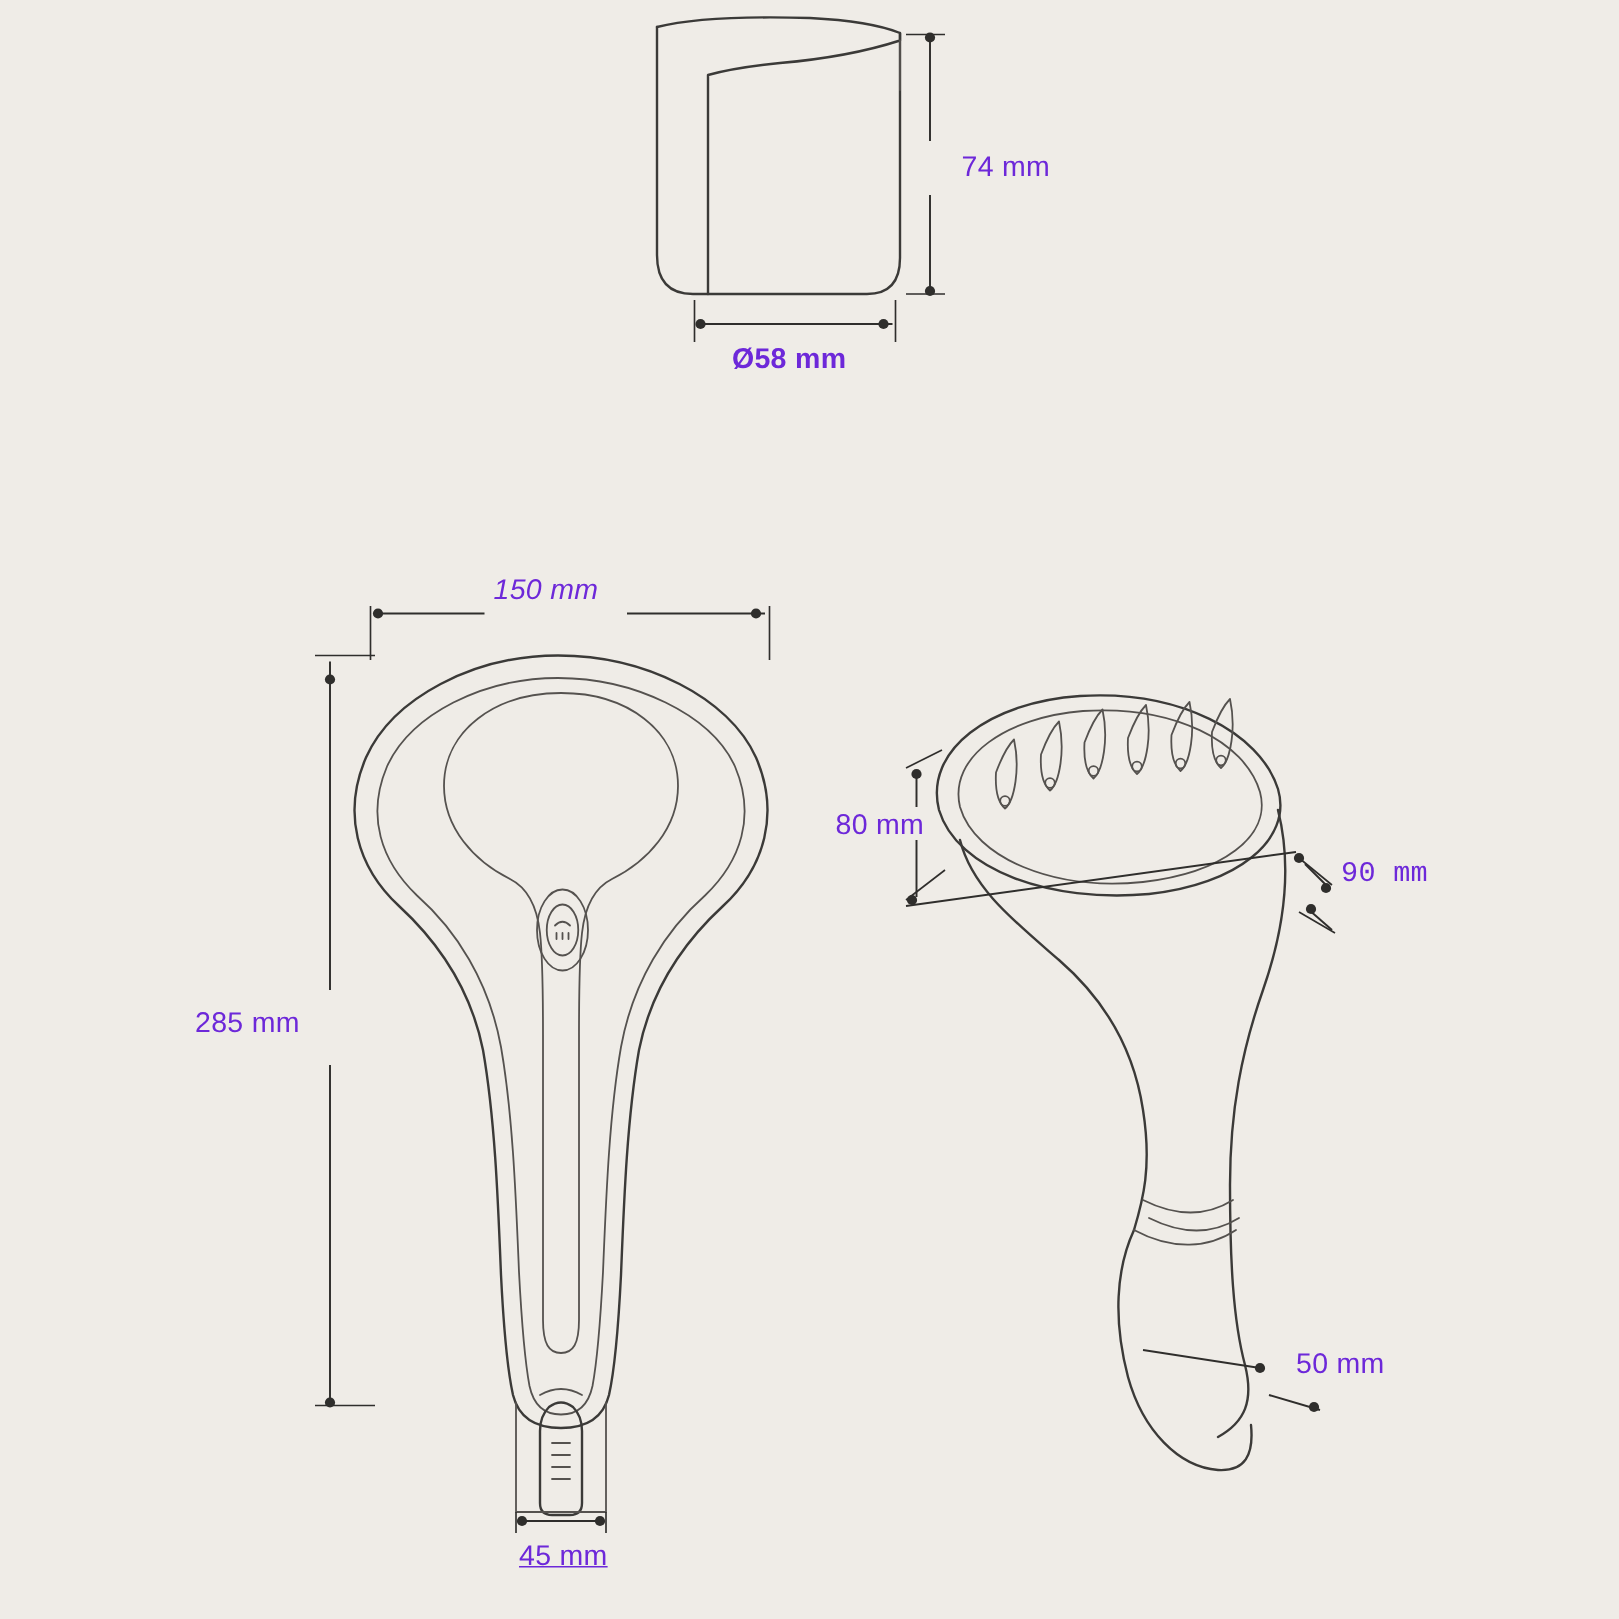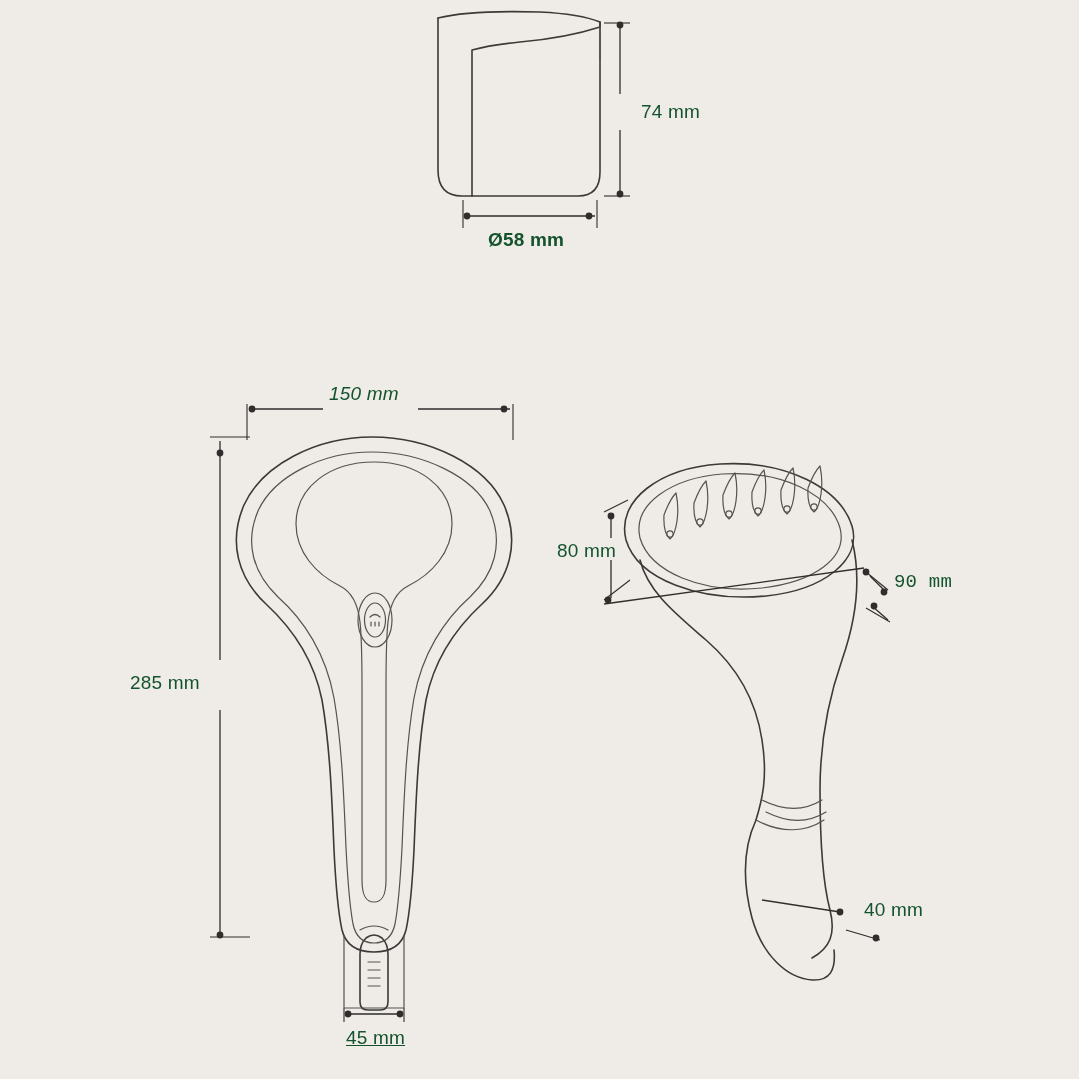--- a/index.html
+++ b/index.html
@@ -46,21 +46,21 @@
   .ext-line {
     fill: none;
     stroke: #2f2e2c;
     stroke-width: 1.1;
   }
   .dot {
     fill: #2f2e2c;
   }
   .dim-label {
     position: absolute;
-    color: #14532d;
+    color: #6d28d9;
     font-size: 19px;
     font-family: "Liberation Sans", sans-serif;
     white-space: nowrap;
     letter-spacing: 0.2px;
   }
 </style>
 </head>
 <body>
 
 <div id="stage">
@@ -257,15 +257,15 @@
   <div class="dim-label" style="left:329px; top:383px;font-style:italic;">150 mm</div>
 
   <div class="dim-label" style="left:130px; top:672px;">285 mm</div>
 
   <div class="dim-label" style="left:346px; top:1027px;text-decoration:underline;">45 mm</div>
 
   <div class="dim-label" style="left:537px; top:540px;margin-left:20px;">80 mm</div>
 
   <div class="dim-label" style="left:894px; top:571px;font-family:Liberation Mono, monospace;">90 mm</div>
 
-  <div class="dim-label" style="left:864px; top:899px;">40 mm</div>
+  <div class="dim-label" style="left:864px; top:899px;">50 mm</div>
 
 </div>
 
 </body></html>

